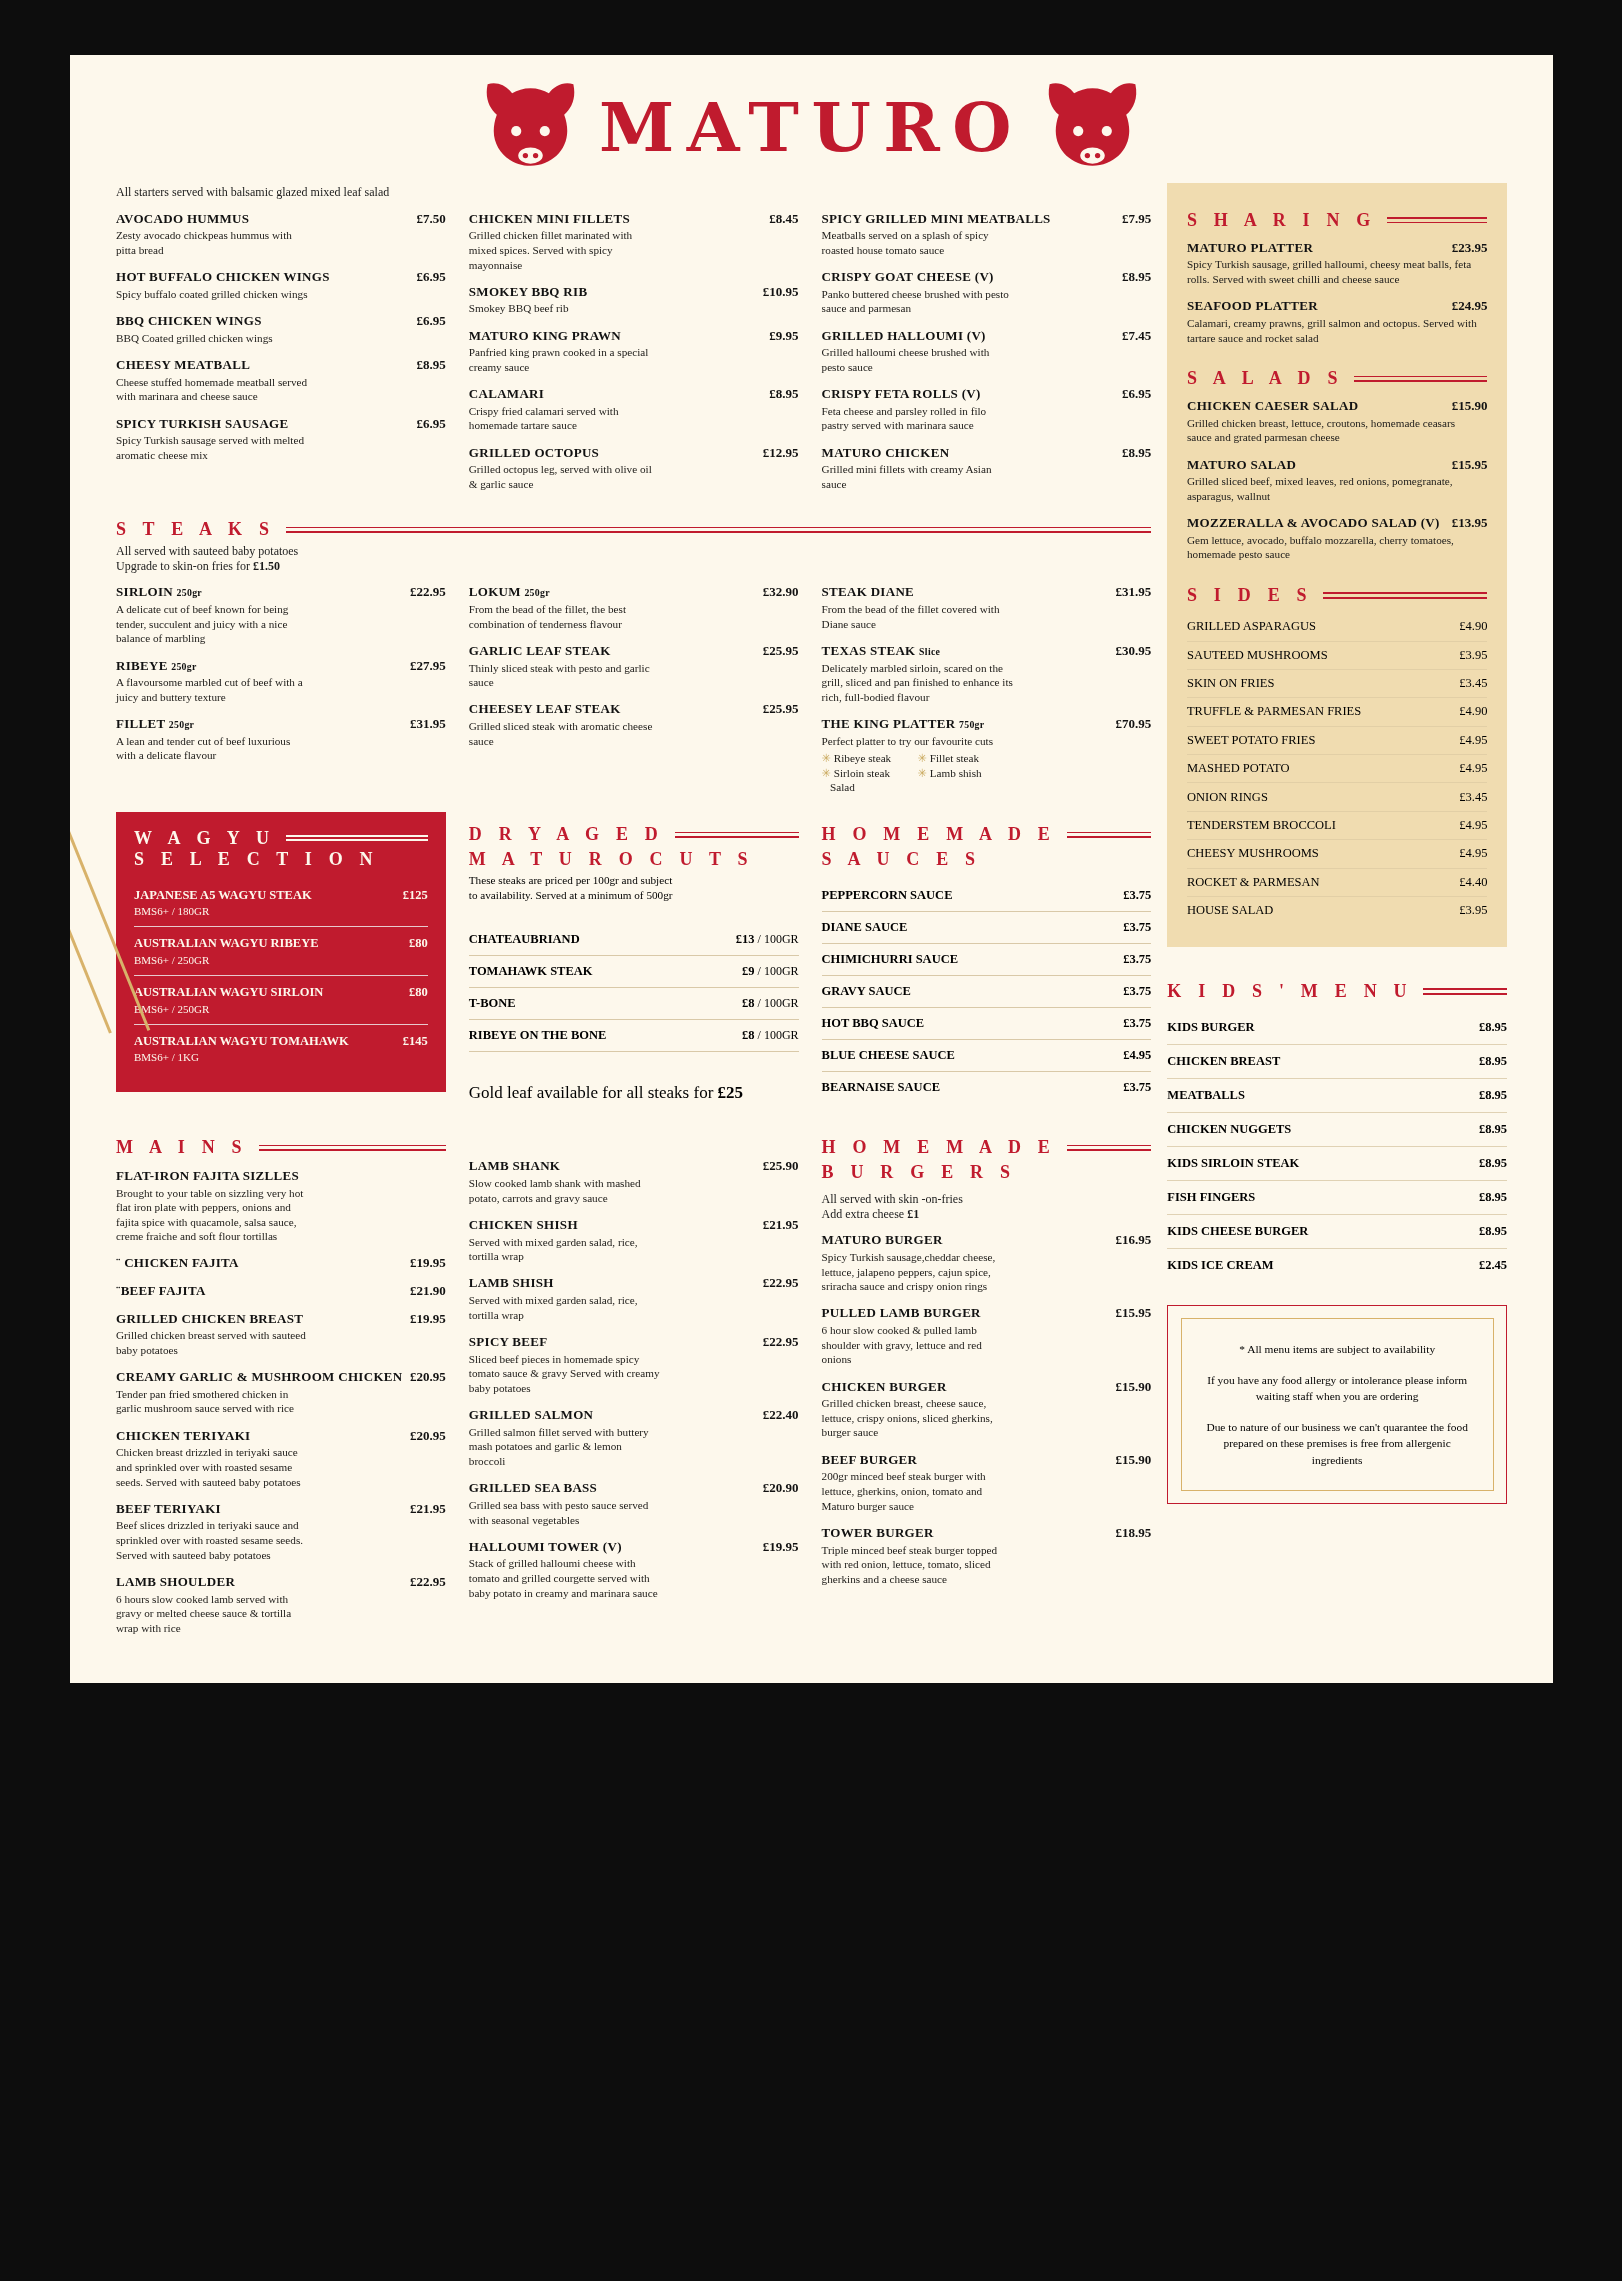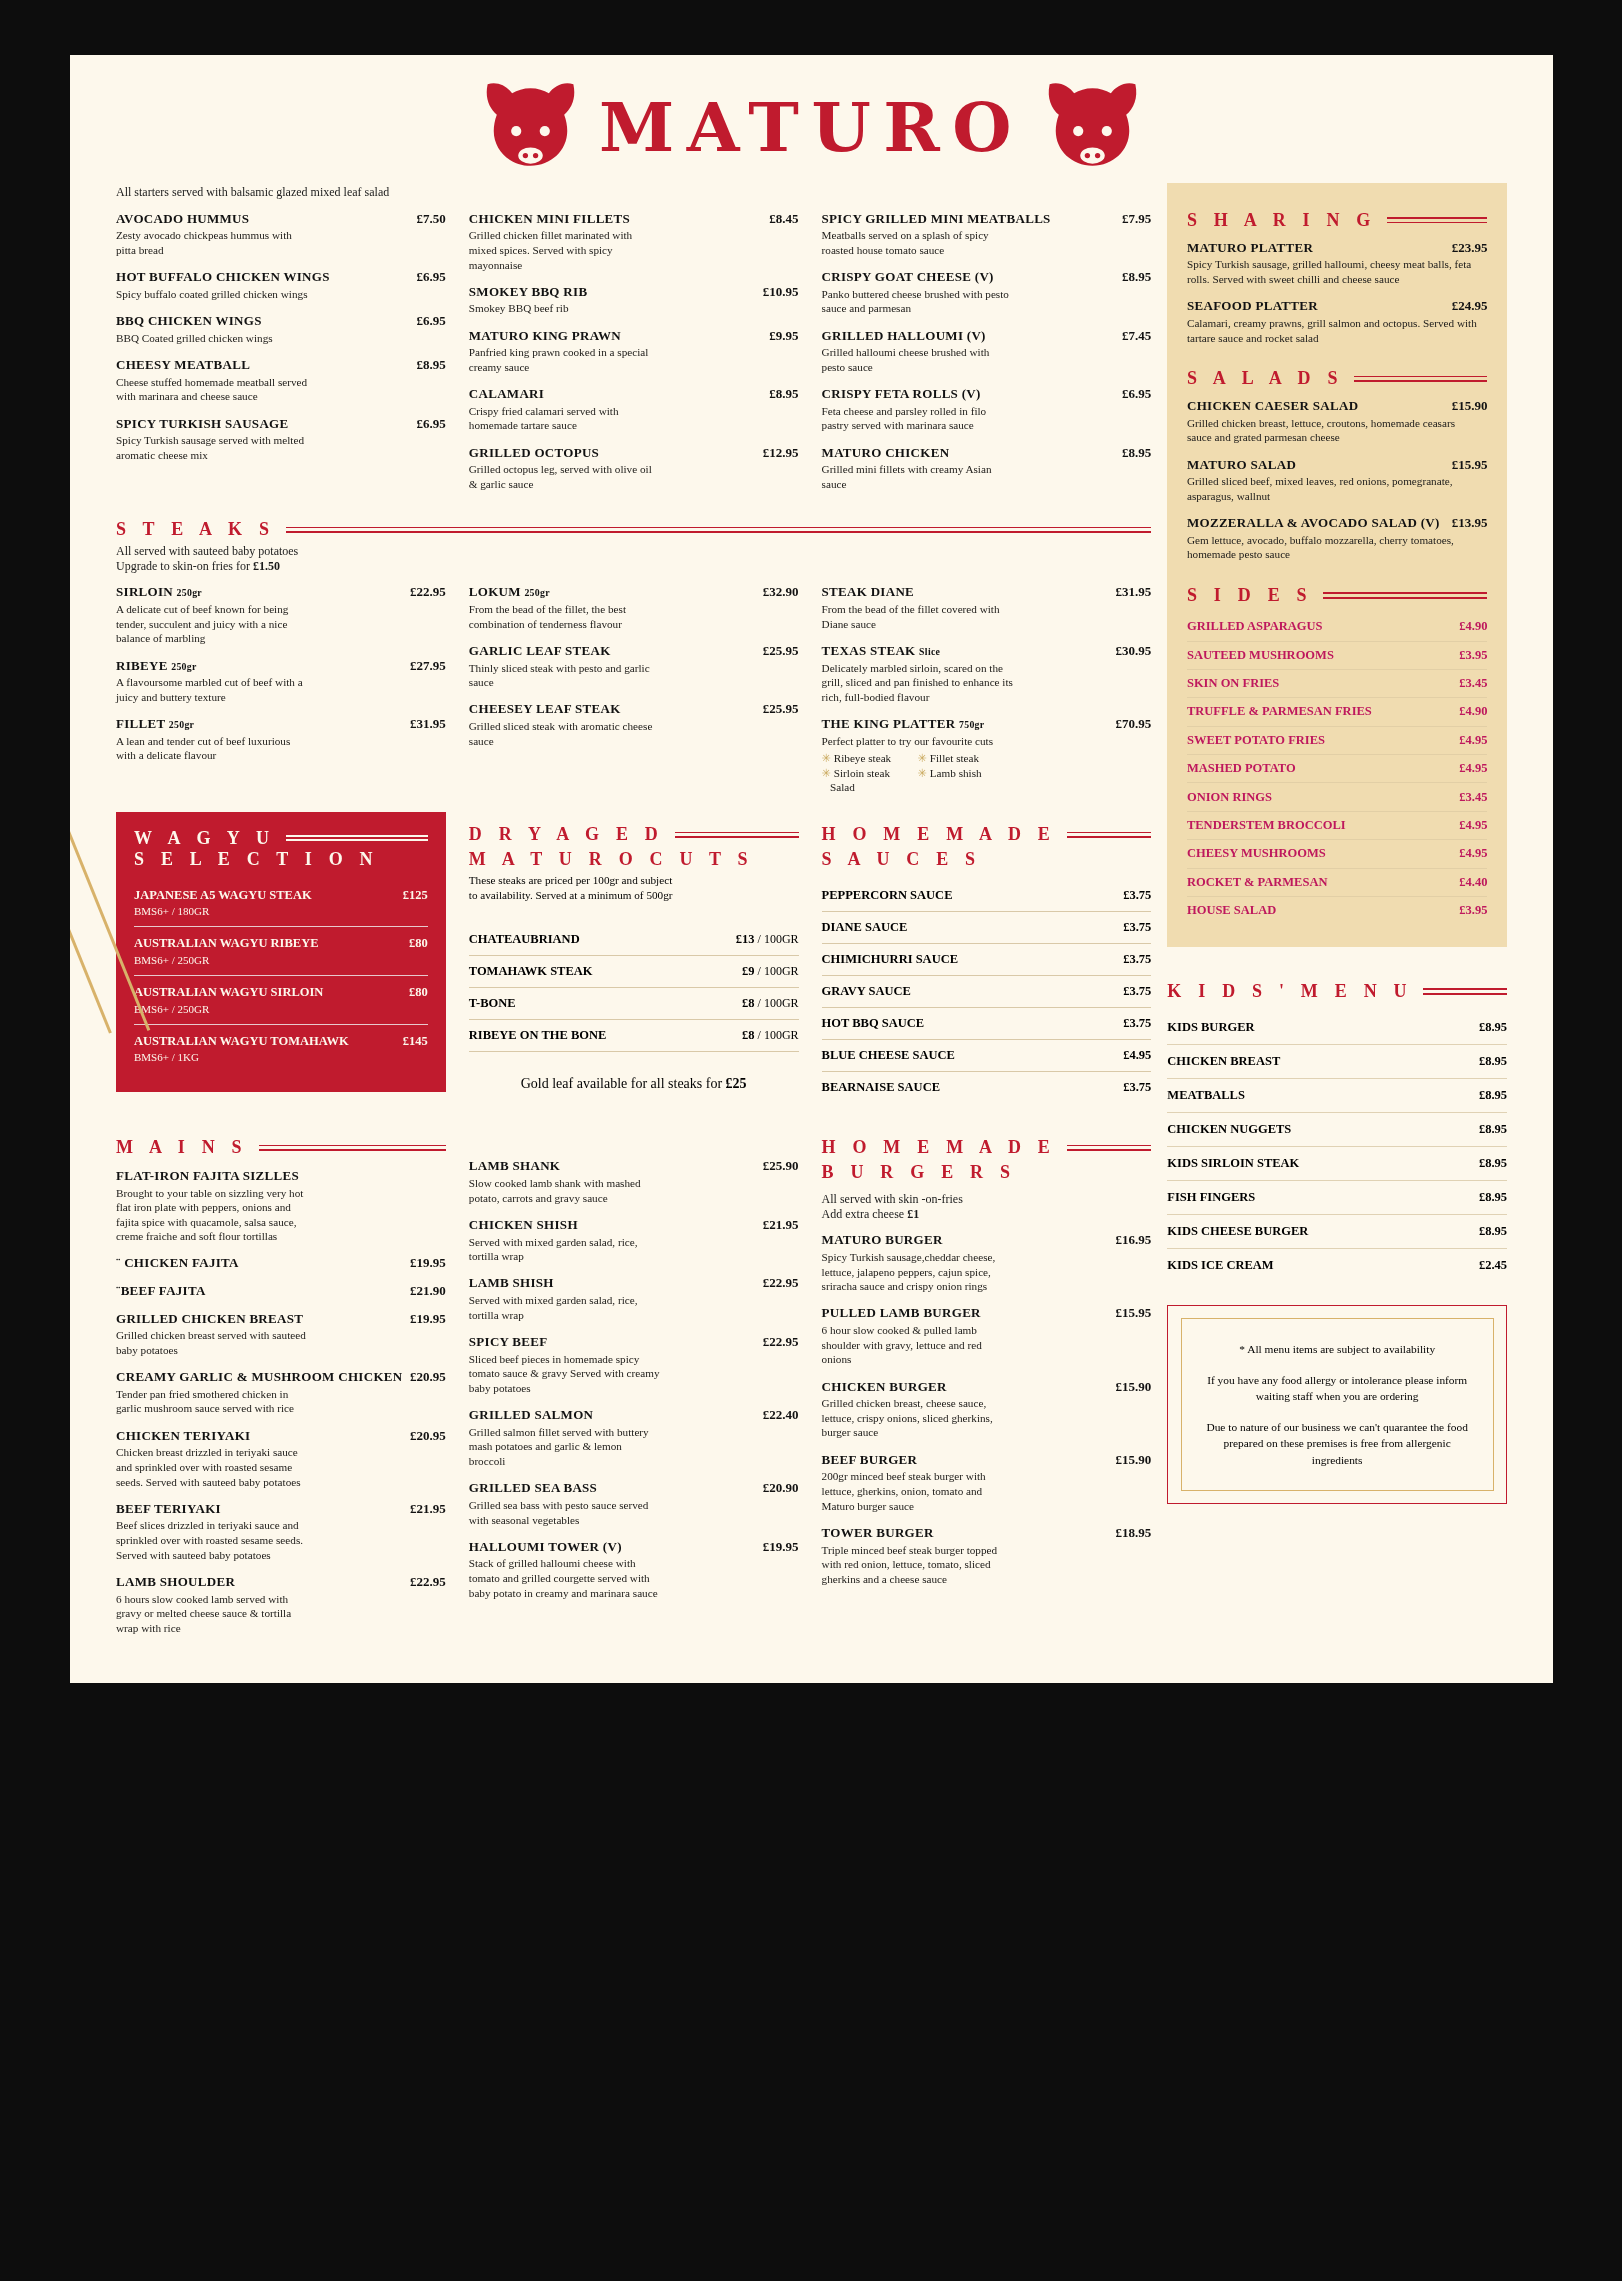--- a/index.html
+++ b/index.html
@@ -38,39 +38,39 @@
   .item .row{display:flex;align-items:baseline;justify-content:space-between;gap:7.1px;}
   .item .name{font-weight:bold;font-size:13px;color:#121212;letter-spacing:0.3px;text-transform:uppercase;line-height:1.15;}
   .item .name .g{font-size:9.8px;text-transform:none;font-weight:bold;}
   .item .price{font-weight:bold;font-size:13px;color:#121212;white-space:nowrap;}
   .item .desc{font-size:11.2px;line-height:1.3;color:#22201d;margin-top:1.8px;max-width:192px;}
 
   
   .tan{background:#f0dcb0;padding:16px 19.6px 23px 19.6px;box-sizing:border-box;}
   .tan .sec-head .title{color:#c01b2e;}
   .tan .item .desc{max-width:294px;}
-  .side-row{display:flex;justify-content:space-between;align-items:baseline;font-weight:bold;font-size:12.5px;color:#be185d;padding:6.2px 0;border-bottom:0.9px solid #e2cfa6;text-transform:uppercase;}
+  .side-row{display:flex;justify-content:space-between;align-items:baseline;font-weight:normal;font-size:12.5px;color:#000000;padding:6.2px 0;border-bottom:0.9px solid #e2cfa6;text-transform:uppercase;}
   .side-row:last-child{border-bottom:none;}
 
   
   .wagyu{background:#c01b2e;color:#fdf8ec;padding:16px 18px 19.6px 18px;box-sizing:border-box;width:100%;}
   .wagyu .sec-head .title{color:#fdf8ec;}
   .wagyu .rule:before,.wagyu .rule:after{background:#fdf8ec;}
   .wagyu-item{display:flex;justify-content:space-between;align-items:flex-start;padding:9px 0;border-bottom:0.9px solid #e8c9cd;}
   .wagyu-item:last-child{border-bottom:none;}
   .wagyu-item .n{font-weight:bold;font-size:12.5px;line-height:1.2;text-transform:uppercase;}
   .wagyu-item .s{font-size:11px;margin-top:2.7px;}
   .wagyu-item .p{font-weight:bold;font-size:12.5px;}
 
   .dry-note{font-size:11.2px;line-height:1.3;margin:3.6px 0 21.4px 0;max-width:214px;}
   .dry-row{display:flex;justify-content:space-between;align-items:baseline;border-bottom:0.9px solid #d9c9a8;padding:8px 0;}
   .dry-row .n{font-weight:bold;font-size:12.5px;text-transform:uppercase;}
   .dry-row .p{font-weight:bold;font-size:12.5px;}
   .dry-row .p .u{font-weight:normal;font-size:12px;}
-  .gold-note{font-size:14px;margin-top:24px;text-align:center;}
+  .gold-note{font-size:17px;margin-top:31px;}
   .gold-note b{font-weight:bold;}
 
   .sauce-row{display:flex;justify-content:space-between;align-items:baseline;padding:8px 0;border-bottom:0.9px solid #d9c9a8;}
   .sauce-row .n{font-weight:bold;font-size:12.5px;text-transform:uppercase;}
   .sauce-row .p{font-weight:bold;font-size:12.5px;}
 
   .kings{font-size:11px;line-height:1.35;}
   .kings .grid{display:flex;flex-wrap:wrap;margin-top:2.7px;}
   .kings .grid span{width:50%;box-sizing:border-box;}
   .star{color:#c9a85c;}

